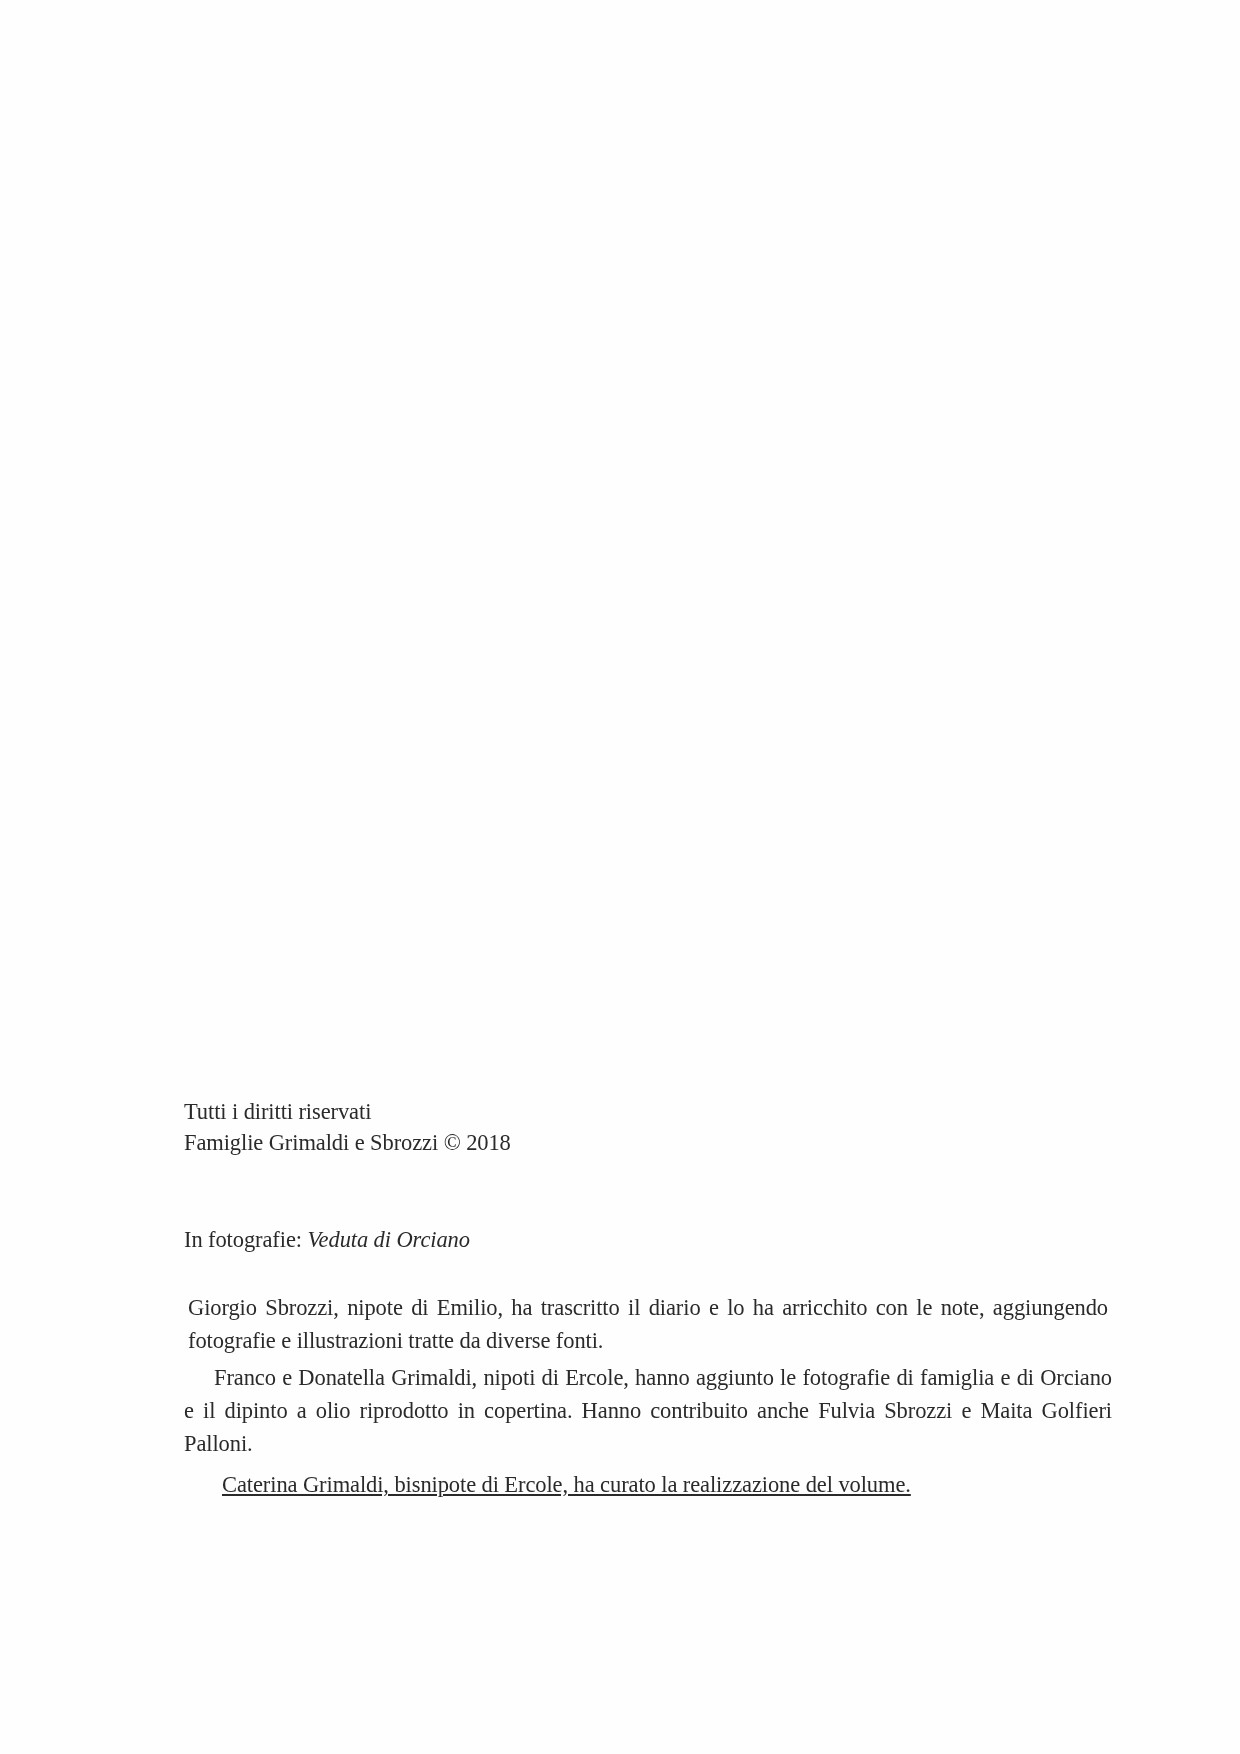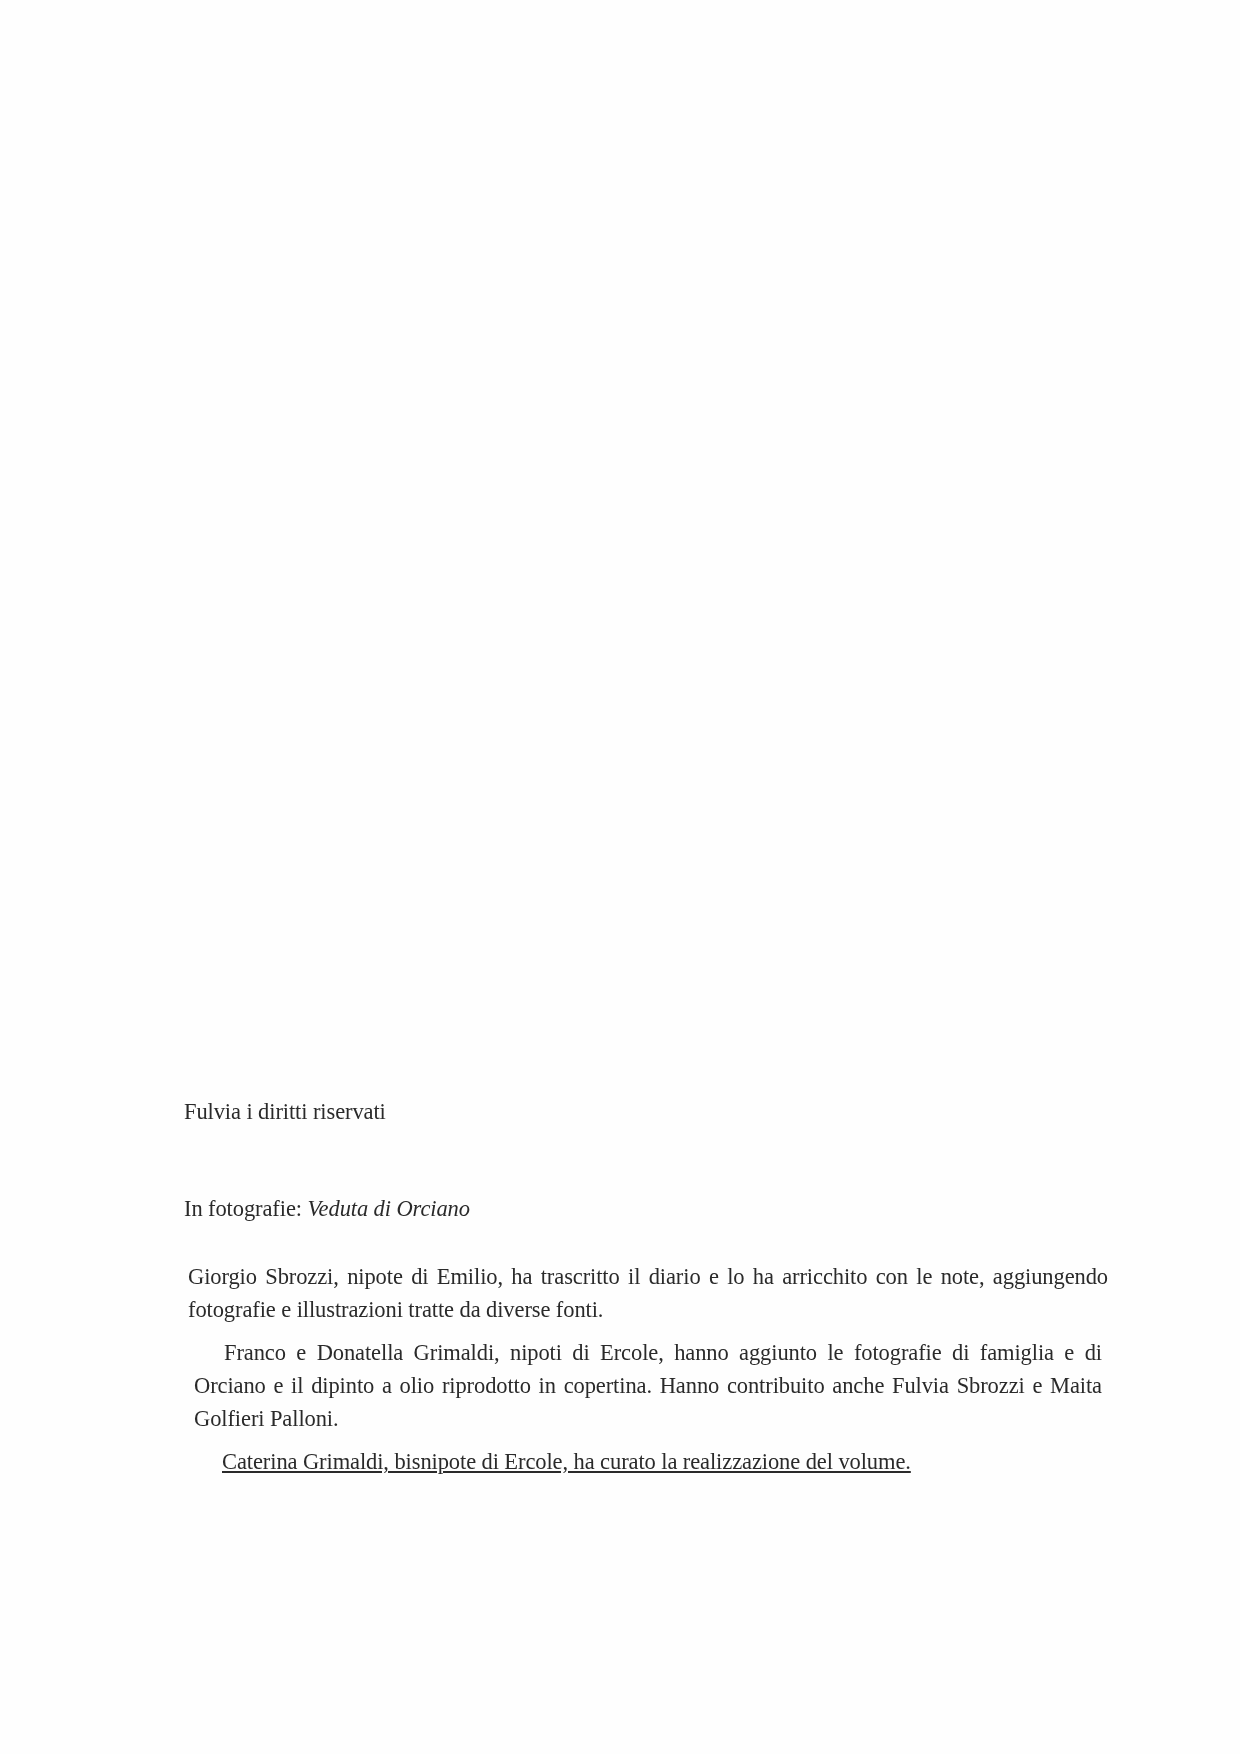--- a/index.html
+++ b/index.html
@@ -54,30 +54,31 @@
     }
     .para-block {
       width: 928px;
     }
   </style>
 </head>
 <body>
 
 <div class="page">
   <div class="colophon">
-    <span class="line">Fulvia i diritti riservati</span>
+    <span class="line">Tutti i diritti riservati</span>
+    <span class="line">Famiglie Grimaldi e Sbrozzi © 2018</span>
 
     <div class="gap"></div>
 
 
     <div class="gap"></div>
 
     <span class="line"><span>In fotografie: </span><em>Veduta di Orciano</em></span>
 
     <div class="gap-sm"></div>
 
     <div class="para-block">
       <p class="para" style="margin:4px;">Giorgio Sbrozzi, nipote di Emilio, ha trascritto il diario e lo ha arricchito con le note, aggiungendo fotografie e illustrazioni tratte da diverse fonti.</p>
-      <p class="para indent" style="margin:10px;">Franco e Donatella Grimaldi, nipoti di Ercole, hanno aggiunto le fotografie di famiglia e di Orciano e il dipinto a olio riprodotto in copertina. Hanno contribuito anche Fulvia Sbrozzi e Maita Golfieri Palloni.</p>
+      <p class="para indent" style="margin:0;">Franco e Donatella Grimaldi, nipoti di Ercole, hanno aggiunto le fotografie di famiglia e di Orciano e il dipinto a olio riprodotto in copertina. Hanno contribuito anche Fulvia Sbrozzi e Maita Golfieri Palloni.</p>
       <p class="para indent" style="margin:8px;text-decoration:underline;">Caterina Grimaldi, bisnipote di Ercole, ha curato la realizzazione del volume.</p>
     </div>
   </div>
 </div>
 
 </body></html>

